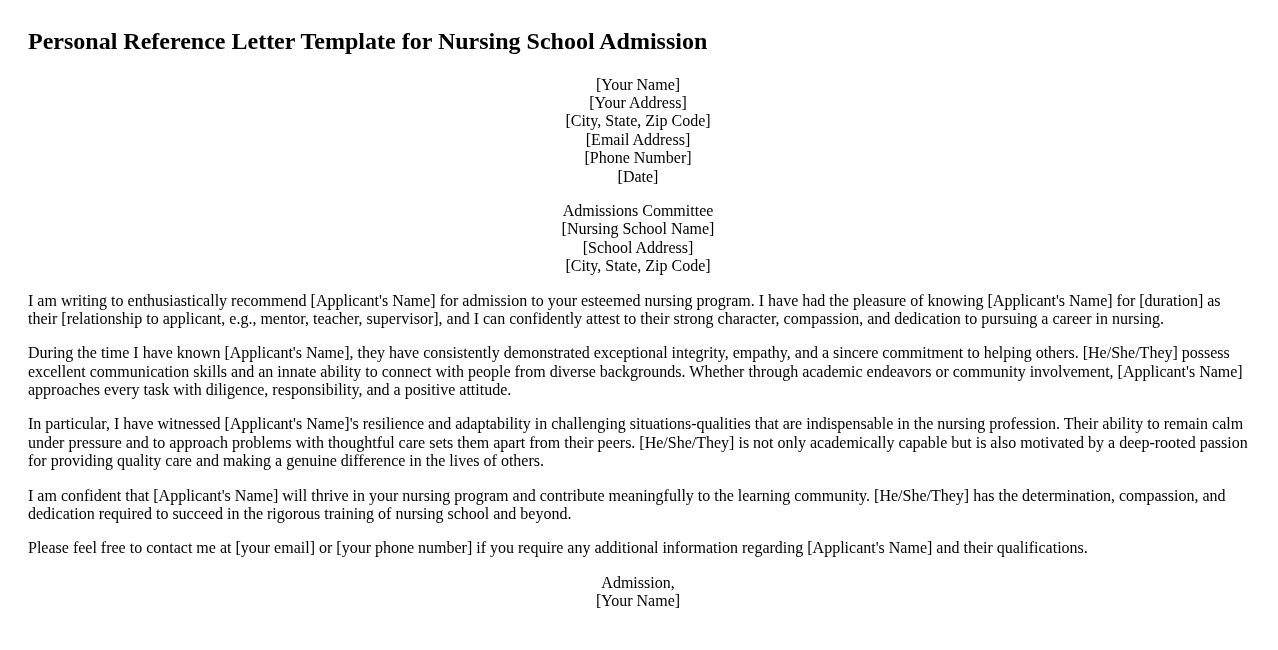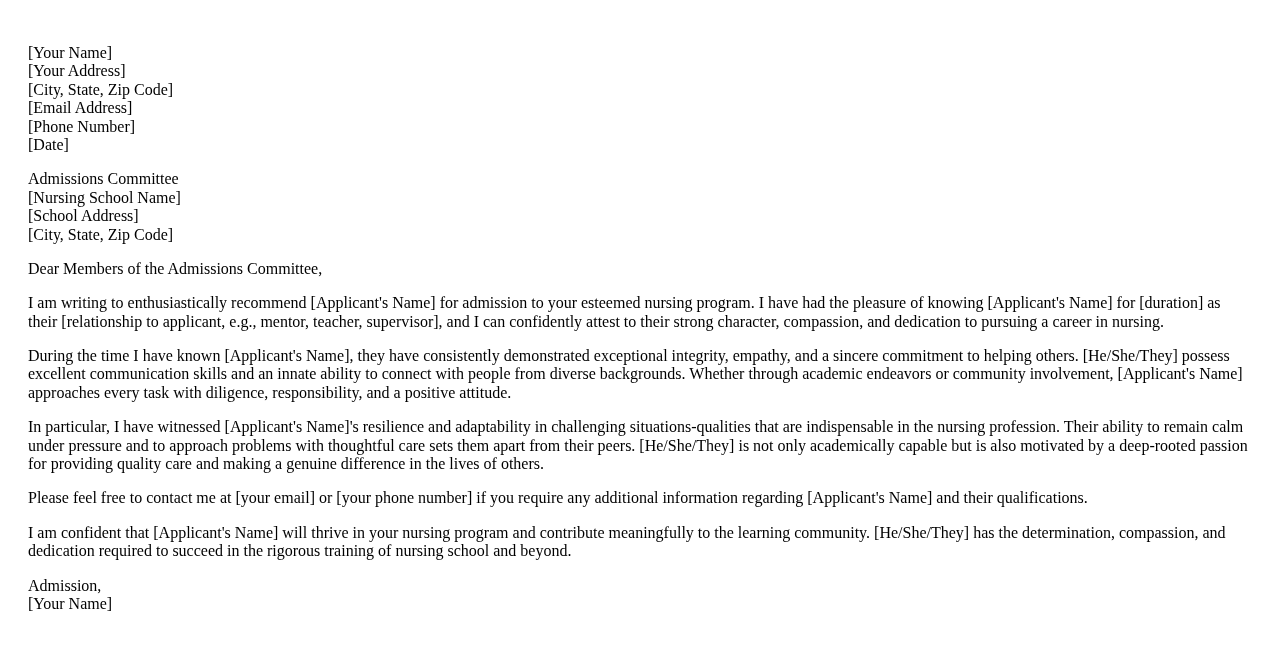--- a/index.html
+++ b/index.html
@@ -17,48 +17,49 @@
     font-weight: bold;
     margin: 0 0 20px 0;
     line-height: 1.15;
     font-family: "Liberation Serif", "DejaVu Serif", serif;
   }
   p.block {
     margin: 16px 0;
   }
   .multiline {
     white-space: pre-line;
+    text-align: center;
   }
 </style>
 </head>
 <body>
 
 <div>
 
+  <h1 class="letter-title">Personal Reference Letter Template for Nursing School Admission</h1>
 
   <p class="block multiline">[Your Name]
 [Your Address]
 [City, State, Zip Code]
 [Email Address]
 [Phone Number]
 [Date]</p>
 
   <p class="block multiline">Admissions Committee
 [Nursing School Name]
 [School Address]
 [City, State, Zip Code]</p>
 
-  <p class="block">Dear Members of the Admissions Committee,</p>
 
   <p class="block">I am writing to enthusiastically recommend [Applicant's Name] for admission to your esteemed nursing program. I have had the pleasure of knowing [Applicant's Name] for [duration] as their [relationship to applicant, e.g., mentor, teacher, supervisor], and I can confidently attest to their strong character, compassion, and dedication to pursuing a career in nursing.</p>
 
   <p class="block">During the time I have known [Applicant's Name], they have consistently demonstrated exceptional integrity, empathy, and a sincere commitment to helping others. [He/She/They] possess excellent communication skills and an innate ability to connect with people from diverse backgrounds. Whether through academic endeavors or community involvement, [Applicant's Name] approaches every task with diligence, responsibility, and a positive attitude.</p>
 
   <p class="block">In particular, I have witnessed [Applicant's Name]'s resilience and adaptability in challenging situations-qualities that are indispensable in the nursing profession. Their ability to remain calm under pressure and to approach problems with thoughtful care sets them apart from their peers. [He/She/They] is not only academically capable but is also motivated by a deep-rooted passion for providing quality care and making a genuine difference in the lives of others.</p>
 
+  <p class="block">I am confident that [Applicant's Name] will thrive in your nursing program and contribute meaningfully to the learning community. [He/She/They] has the determination, compassion, and dedication required to succeed in the rigorous training of nursing school and beyond.</p>
+
   <p class="block">Please feel free to contact me at [your email] or [your phone number] if you require any additional information regarding [Applicant's Name] and their qualifications.</p>
-
-  <p class="block">I am confident that [Applicant's Name] will thrive in your nursing program and contribute meaningfully to the learning community. [He/She/They] has the determination, compassion, and dedication required to succeed in the rigorous training of nursing school and beyond.</p>
 
   <p class="block multiline">Admission,
 [Your Name]</p>
 
 </div>
 
 </body></html>

